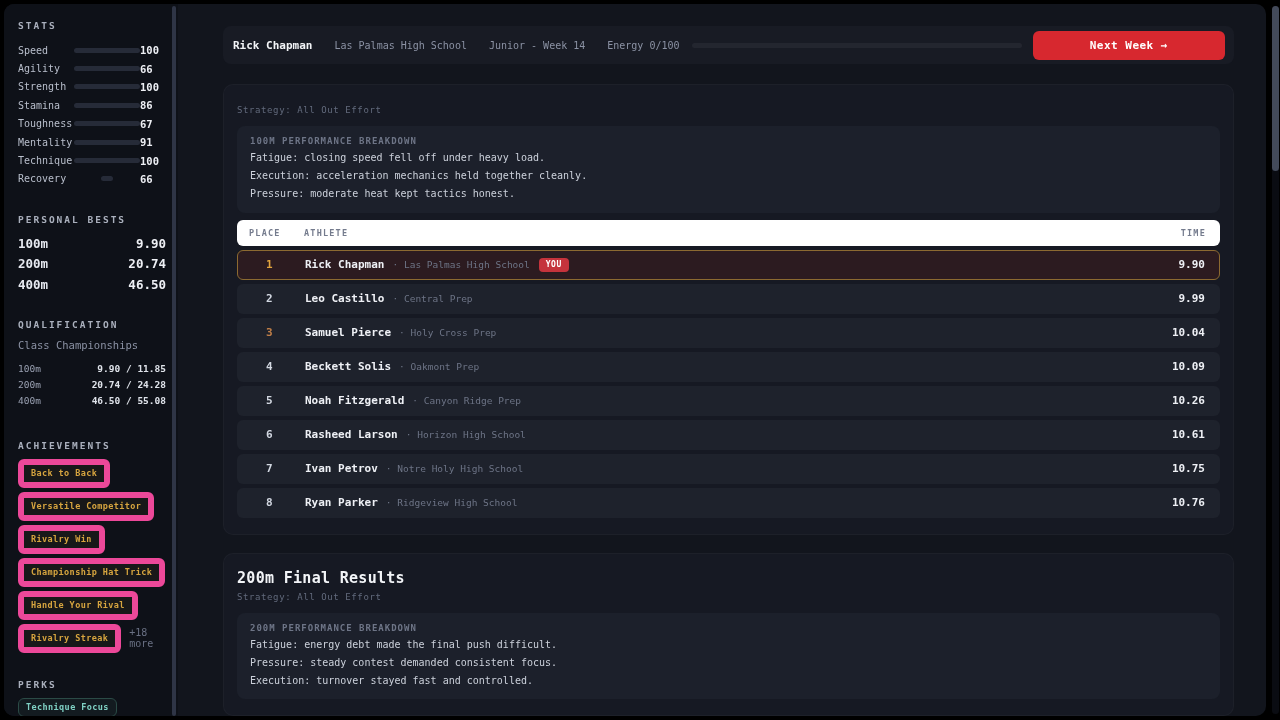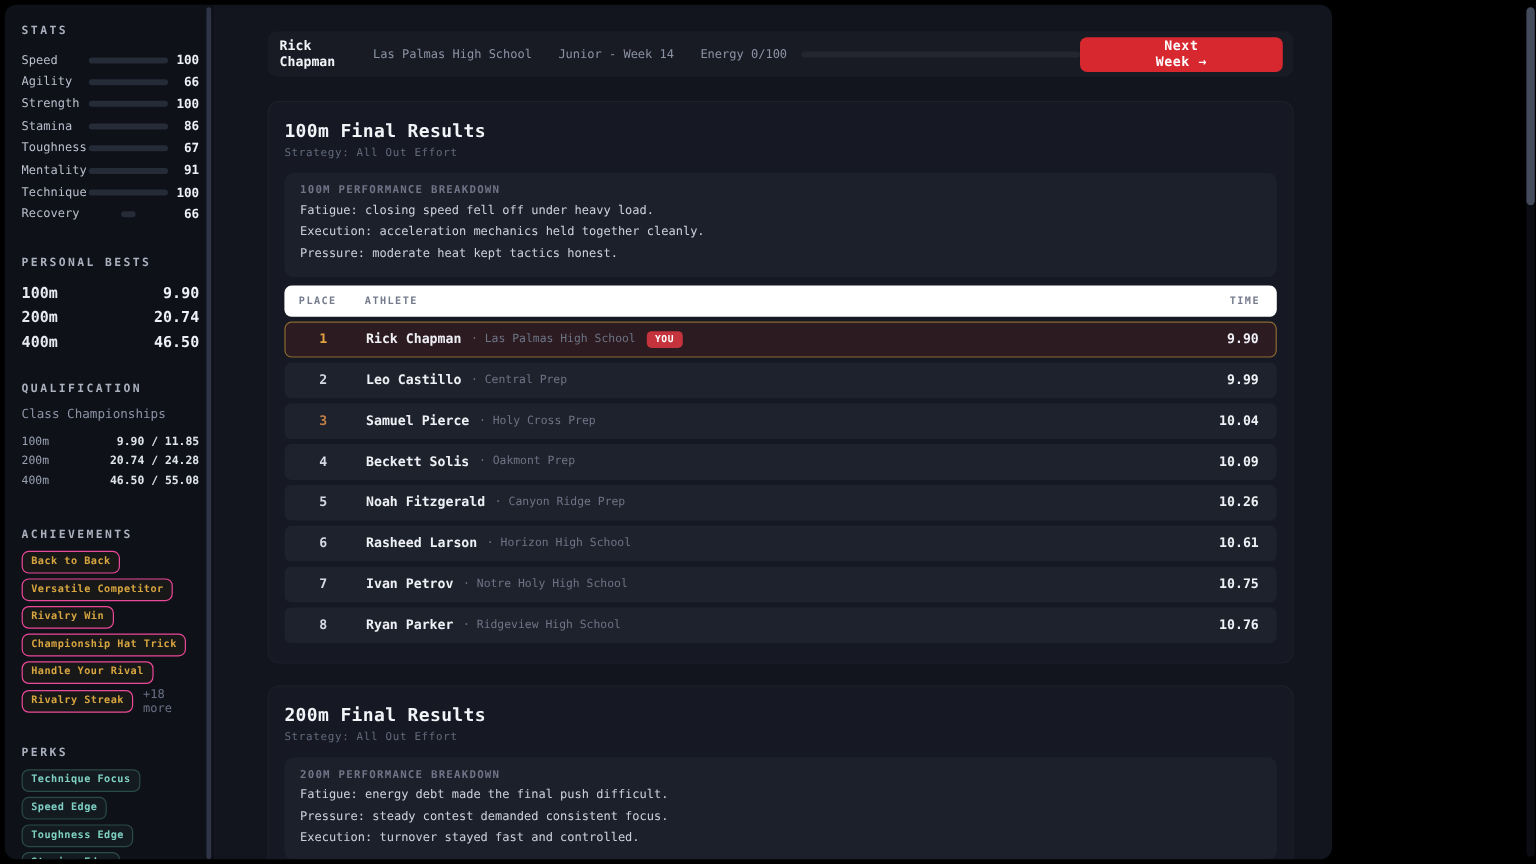--- a/index.html
+++ b/index.html
@@ -1,42 +1,42 @@
 <!DOCTYPE html>
 <html style="--accent_red: #d7282f; --stat_bar: #7b82ee; --gold: #e2a43e; --silver: #d3d8e2; --bronze: #c17f48; --achievement_badge: #d7a53f; --perk_badge: #7fd0c3; --milestone_badge: #a9b5d2; --you_badge_bg: #c5333c;"><head>
 <meta charset="utf-8">
 <style>
   * { margin:0; padding:0; box-sizing:border-box; }
   html,body { width:1280px; height:720px; overflow:hidden; background:#000;
     font-family:"DejaVu Sans Mono","Liberation Mono",monospace; }
-  .app { position:absolute; left:4px; top:4px; width:1106px; height:712px;
+  .app { position:absolute; left:4px; top:4px; width:1262px; height:712px;
     background:#12151d; border-radius:10px; overflow:hidden; display:flex; }
   .winscroll { position:absolute; right:1px; top:6px; width:7px; height:708px; background:#0a0c12; border-radius:4px; }
   .winscroll .thumb { width:7px; height:165px; background:#434a5a; border-radius:4px; }
 
   
   .sidebar { width:168px; min-width:168px; background:#0e1118; padding:16px 6px 0 14px; overflow:hidden; }
   .sidescroll { width:6px; min-width:6px; background:#0e1118; padding-top:2px; }
   .sidescroll .thumb { width:4px; height:100%; background:#2f3546; border-radius:2px; }
   .sec-h { font-size:9.5px; font-weight:bold; letter-spacing:2px; color:#aab0bd; }
   .stat-row { display:grid; grid-template-columns:56px 1fr 26px; align-items:center; height:18.4px; }
   .stat-label { font-size:10px; color:#b9bfcc; }
   .stat-bar-track { height:5px; background:#262b38; border-radius:3px; overflow:hidden; }
   .stat-bar-fill { height:5px; background:var(--stat_bar,#7b82ee); border-radius:3px; }
-  .stat-val { font-size:10.5px; font-weight:bold; color:#eef0f5; text-align:right; }
+  .stat-val { font-size:10.5px; font-weight:bold; color:#eef0f5; }
   .pb-row { display:flex; justify-content:space-between; align-items:center; height:20.5px; }
   .pb-ev { font-size:12.5px; font-weight:bold; color:#e6e9f0; }
   .pb-t { font-size:12.5px; font-weight:bold; color:#eef0f5; }
   .qual-meet { font-size:10.5px; color:#8b92a4; margin-top:9px; }
   .qual-row { display:flex; justify-content:space-between; align-items:center; height:16px; }
   .qual-ev { font-size:9.5px; color:#9aa1b2; }
   .qual-v { font-size:9.5px; font-weight:bold; color:#dfe3ea; }
   .badge { display:inline-block; width:fit-content; font-size:8.5px; font-weight:bold;
     padding:3px 7px 4px; border-radius:6px; letter-spacing:.4px; white-space:nowrap; }
-  .b-ach { color:var(--achievement_badge,#d7a53f); border:1px solid #ec4899; background:rgba(215,165,63,.05); }
+  .b-ach { color:var(--achievement_badge,#d7a53f); border:6px solid #ec4899; background:rgba(215,165,63,.05); }
   .b-perk { color:var(--perk_badge,#7fd0c3); border:1px solid #2b4b46; background:rgba(127,208,195,.05); }
   .col { display:flex; flex-direction:column; align-items:flex-start; gap:4px; margin-top:8px; }
   .rowflex { display:flex; align-items:center; gap:8px; }
   .wrap { display:flex; flex-wrap:wrap; gap:4px 8px; margin-top:8px; }
   .more { font-size:10px; color:#697083; }
 
   
   .main { flex:1; padding:22px 32px 0 45px; overflow:hidden; }
   .topbar { height:38px; background:#181b24; border-radius:8px; display:flex; align-items:center;
     padding:0 9px 0 10px; margin-bottom:20px; }
@@ -189,21 +189,20 @@
     <div class="topbar">
       <span class="tb-name">Rick Chapman</span>
       <span class="tb-dim">Las Palmas High School</span>
       <span class="tb-dim">Junior - Week 14</span>
       <span class="tb-dim" style="margin-right:12px;">Energy 0/100</span>
       <span class="energy-track"><span class="energy-fill" style="width: 0%;"></span></span>
       <button class="next-btn">Next Week →</button>
     </div>
 
     <section class="card">
-      <div class="card-title">100m Final Results</div>
       <div class="strategy">Strategy: All Out Effort</div>
       <div class="breakdown">
         <div class="bd-title">100M PERFORMANCE BREAKDOWN</div>
         <div class="bd-line">Fatigue: closing speed fell off under heavy load.</div>
           <div class="bd-line">Execution: acceleration mechanics held together cleanly.</div>
           <div class="bd-line">Pressure: moderate heat kept tactics honest.</div>
       </div>
       <div class="thead">
         <span class="th th-place">PLACE</span>
         <span class="th">ATHLETE</span>

